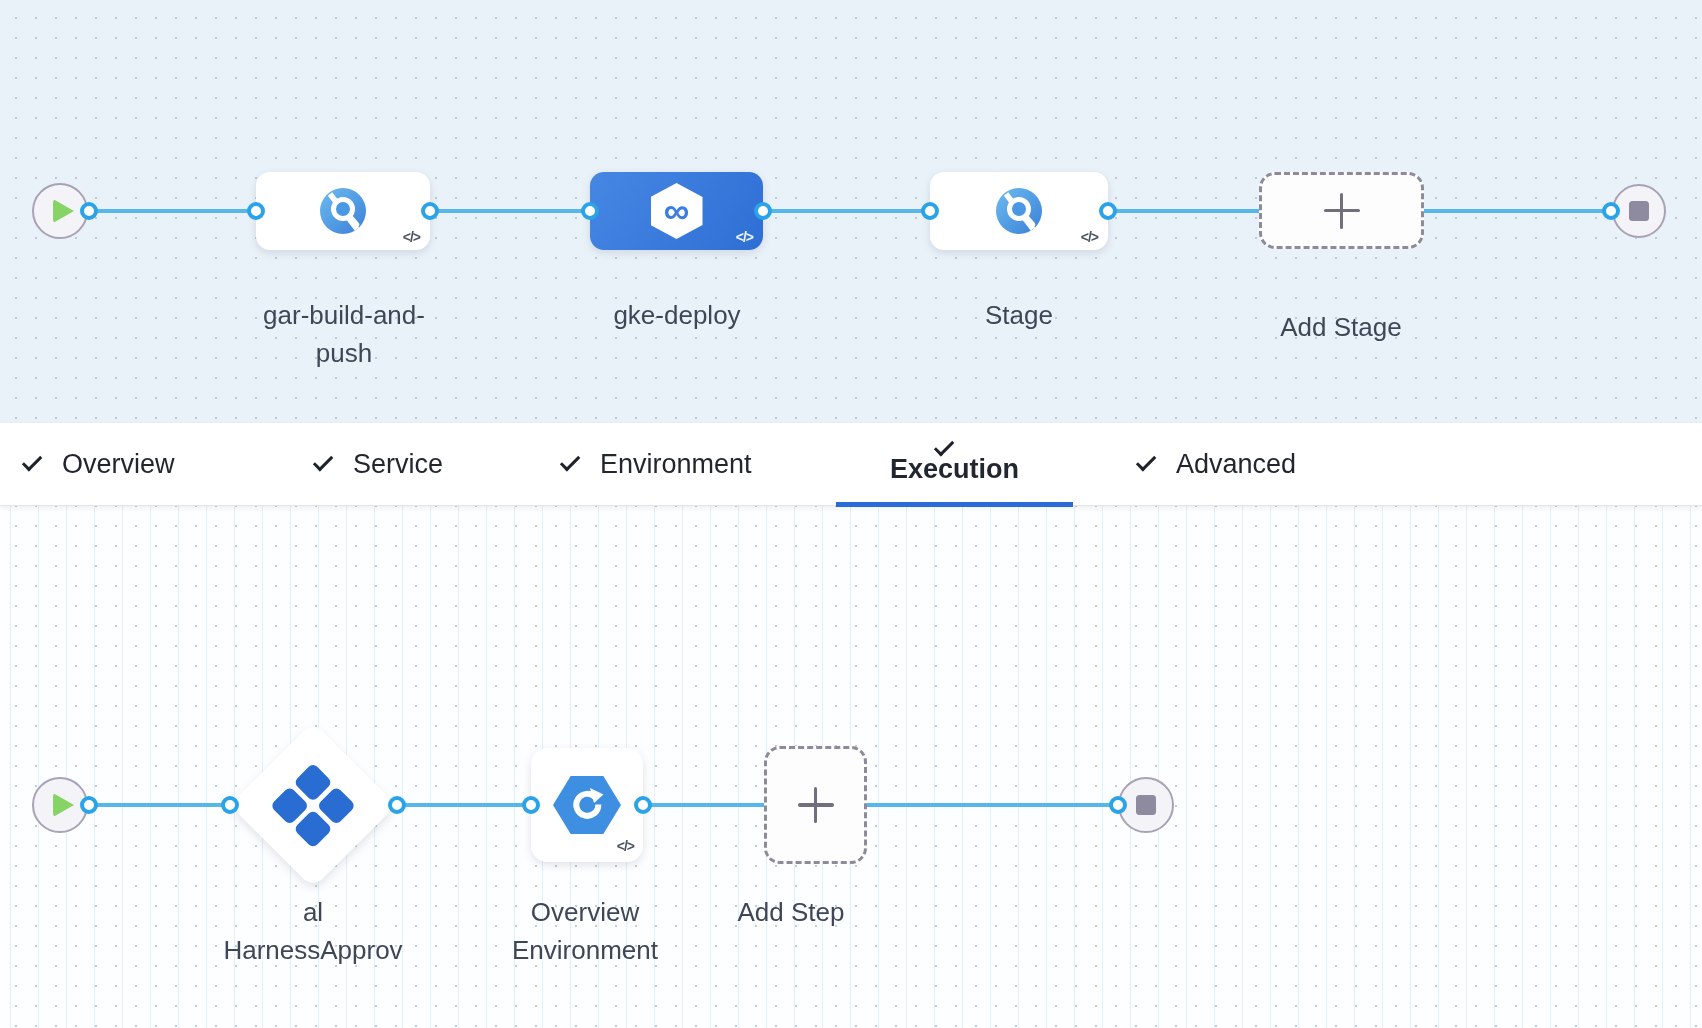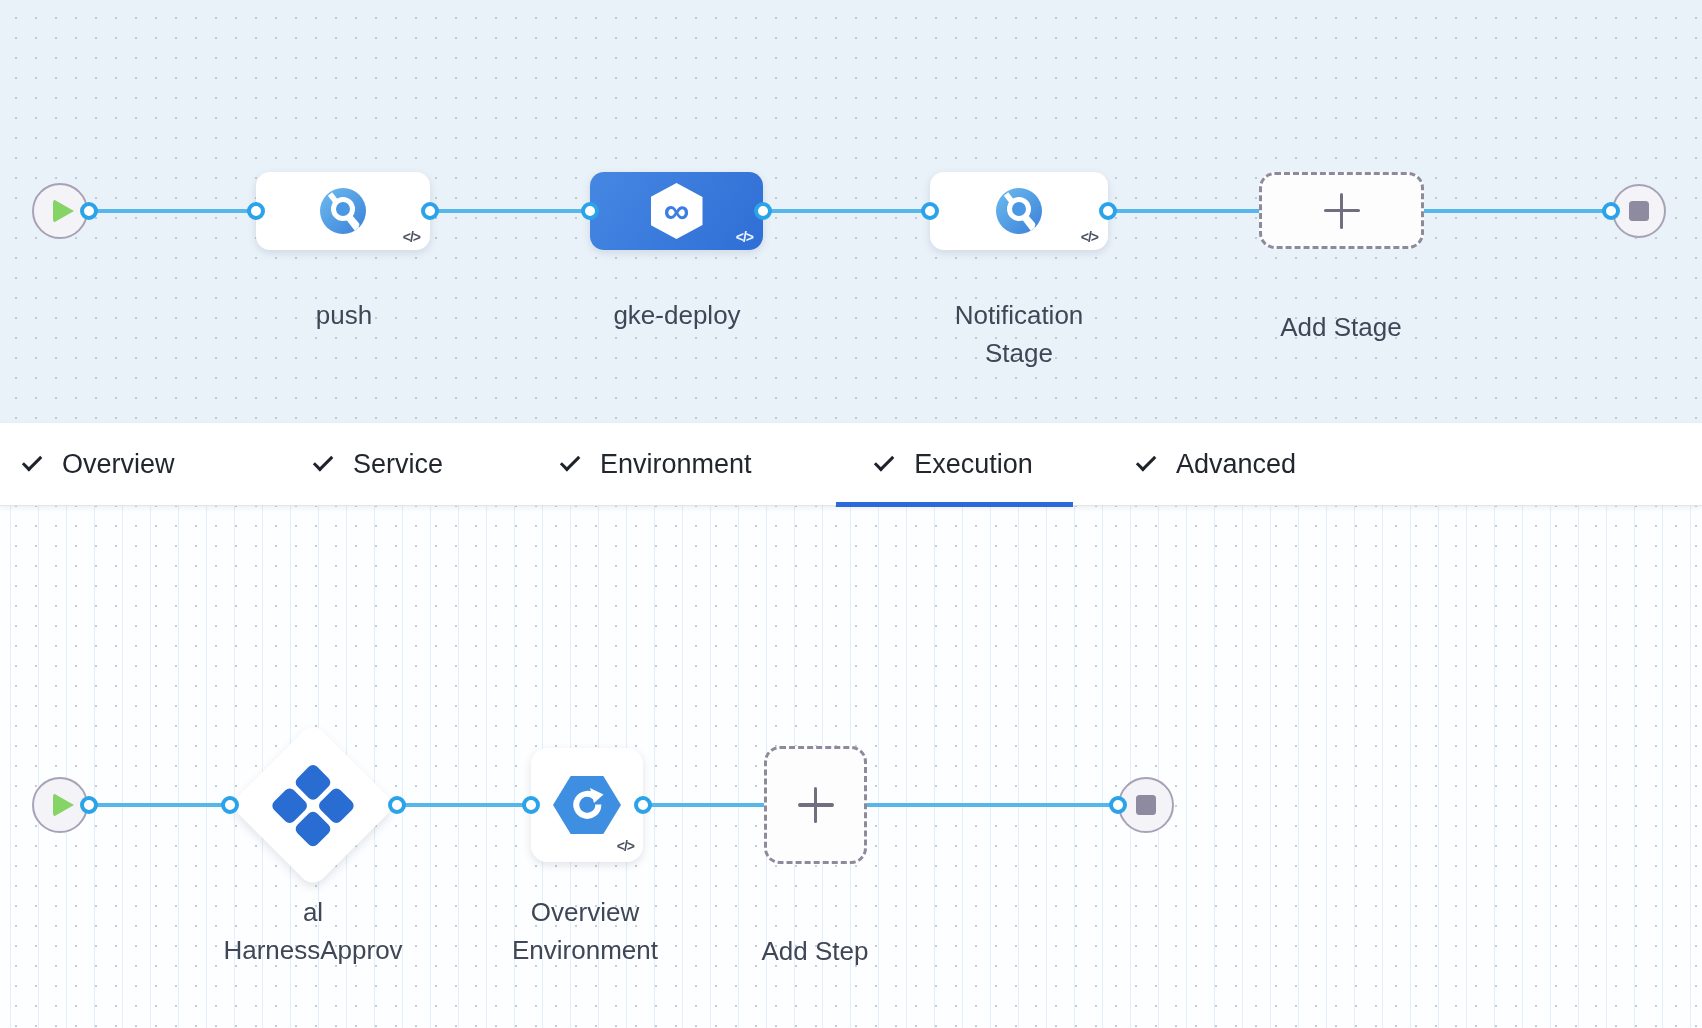--- a/index.html
+++ b/index.html
@@ -25,21 +25,21 @@
   }
 
   
   .tabbar {
     position:absolute; left:0; top:423px; width:1702px; height:83px;
     background:#ffffff; border-bottom:1.5px solid #e4e4e9; z-index:5;
     box-shadow:0 2px 5px rgba(30,40,60,.07);
   }
   .tab { position:absolute; top:0; bottom:0; display:flex; align-items:center;
     padding:0 22px; font-size:27px; color:#22262e; cursor:pointer;text-align:right; }
-  .tab.active { font-weight:normal; justify-content:center; padding:0; }
+  .tab.active { font-weight:bold; justify-content:center; padding:0;flex-direction:column; }
   .tab.active::after { content:""; position:absolute; left:0; right:0; bottom:-1.5px;
     height:5px; background:#2b6bd8; }
   .check { width:19px; height:10px; border-left:3.2px solid #1e232b;
     border-bottom:3.2px solid #1e232b; transform:rotate(-45deg) translate(1px,-3px);
     margin-right:19px; flex:0 0 auto; }
 
   
   .edge { position:absolute; height:4px; background:#58b7ea; z-index:1; }
   .port { position:absolute; width:18px; height:18px; border-radius:50%;
     background:#fff; border:4px solid #2aa3e9; z-index:4; }
@@ -160,27 +160,27 @@
     <div class="port" style="left:80px;  top:202px;"></div>
     <div class="port" style="left:247px; top:202px;"></div>
     <div class="port" style="left:421px; top:202px;"></div>
     <div class="port" style="left:581px; top:202px;"></div>
     <div class="port" style="left:754px; top:202px;"></div>
     <div class="port" style="left:921px; top:202px;"></div>
     <div class="port" style="left:1099px;top:202px;"></div>
     <div class="port" style="left:1602px;top:202px;"></div>
 
     <div class="node-label" style="left:234px; top:296px; width:220px;">
+      <div>gar-build-and-</div>
       <div>push</div>
     </div>
     <div class="node-label" style="left:567px; top:296px; width:220px;">
       <div>gke-deploy</div>
     </div>
     <div class="node-label" style="left:909px; top:296px; width:220px;">
-      <div>Notification</div>
       <div>Stage</div>
     </div>
     <div class="node-label" style="left:1231px; top:308px; width:220px;">Add Stage</div>
   </div>
 
   <div class="tabbar">
     <div class="tab" style="left:2px;">
       <span class="check"></span>
       <span>Overview</span>
     </div>
@@ -245,15 +245,15 @@
     <div class="port" style="left:1109px;top:290px;"></div>
 
     <div class="node-label" style="left:213px; top:387px; width:200px;">
       <div>al</div>
       <div>HarnessApprov</div>
     </div>
     <div class="node-label" style="left:485px; top:387px; width:200px;">
       <div>Overview</div>
       <div>Environment</div>
     </div>
-    <div class="node-label" style="left:715px; top:387px; width:200px;margin-top:39px;">Add Step</div>
+    <div class="node-label" style="left:691px; top:387px; width:200px;">Add Step</div>
   </div>
 </div>
 
 </body></html>

